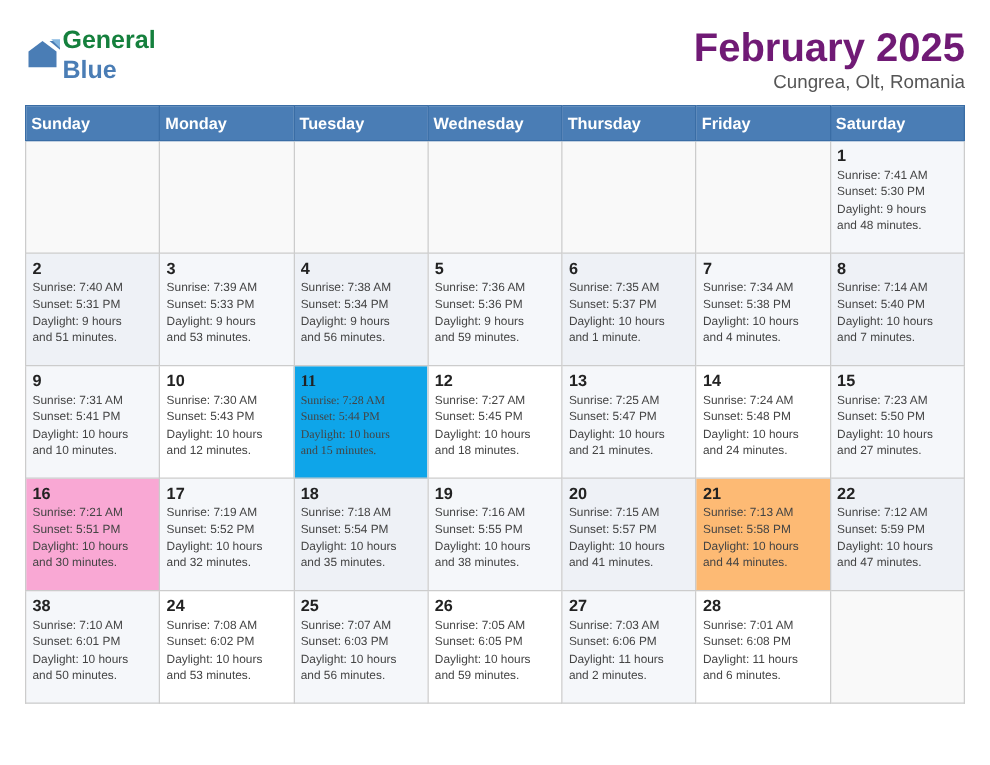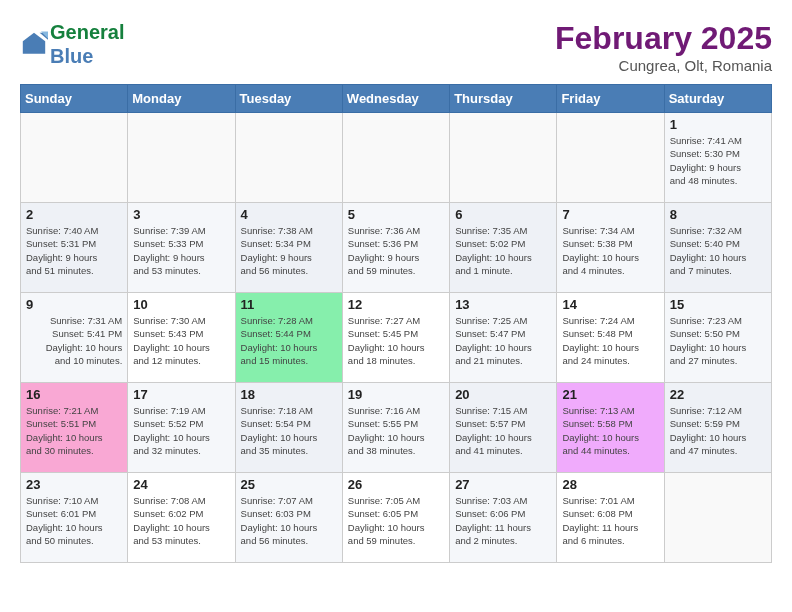--- a/index.html
+++ b/index.html
@@ -157,55 +157,55 @@
         <td style="background: rgb(245, 247, 250);">
           <span class="day-num">5</span>
           <div class="day-info" style="white-space: pre-line;">Sunrise: 7:36 AM
 Sunset: 5:36 PM
 Daylight: 9 hours
 and 59 minutes.</div>
         </td>
         <td style="background: rgb(238, 241, 246);">
           <span class="day-num">6</span>
           <div class="day-info" style="white-space: pre-line;">Sunrise: 7:35 AM
-Sunset: 5:02 PM
+Sunset: 5:37 PM
 Daylight: 10 hours
 and 1 minute.</div>
         </td>
         <td style="background: rgb(245, 247, 250);">
           <span class="day-num">7</span>
           <div class="day-info" style="white-space: pre-line;">Sunrise: 7:34 AM
 Sunset: 5:38 PM
 Daylight: 10 hours
 and 4 minutes.</div>
         </td>
         <td style="background: rgb(238, 241, 246);">
           <span class="day-num">8</span>
-          <div class="day-info" style="white-space: pre-line;">Sunrise: 7:32 AM
+          <div class="day-info" style="white-space: pre-line;">Sunrise: 7:14 AM
 Sunset: 5:40 PM
 Daylight: 10 hours
 and 7 minutes.</div>
         </td>
       </tr>
       <tr>
         <td style="background: rgb(245, 247, 250);">
           <span class="day-num">9</span>
-          <div class="day-info" style="white-space: pre-line; text-align: right;">Sunrise: 7:31 AM
+          <div class="day-info" style="white-space: pre-line;">Sunrise: 7:31 AM
 Sunset: 5:41 PM
 Daylight: 10 hours
 and 10 minutes.</div>
         </td>
         <td style="background: rgb(255, 255, 255);">
           <span class="day-num">10</span>
           <div class="day-info" style="white-space: pre-line;">Sunrise: 7:30 AM
 Sunset: 5:43 PM
 Daylight: 10 hours
 and 12 minutes.</div>
         </td>
-        <td style="background: #86efac;">
+        <td style="background: #0ea5e9; font-family: Liberation Serif, serif;">
           <span class="day-num">11</span>
           <div class="day-info" style="white-space: pre-line;">Sunrise: 7:28 AM
 Sunset: 5:44 PM
 Daylight: 10 hours
 and 15 minutes.</div>
         </td>
         <td style="background: rgb(255, 255, 255);">
           <span class="day-num">12</span>
           <div class="day-info" style="white-space: pre-line;">Sunrise: 7:27 AM
 Sunset: 5:45 PM
@@ -263,38 +263,38 @@
 Daylight: 10 hours
 and 38 minutes.</div>
         </td>
         <td style="background: rgb(238, 241, 246);">
           <span class="day-num">20</span>
           <div class="day-info" style="white-space: pre-line;">Sunrise: 7:15 AM
 Sunset: 5:57 PM
 Daylight: 10 hours
 and 41 minutes.</div>
         </td>
-        <td style="background: #f0abfc;">
+        <td style="background: #fdba74;">
           <span class="day-num">21</span>
           <div class="day-info" style="white-space: pre-line;">Sunrise: 7:13 AM
 Sunset: 5:58 PM
 Daylight: 10 hours
 and 44 minutes.</div>
         </td>
         <td style="background: rgb(238, 241, 246);">
           <span class="day-num">22</span>
           <div class="day-info" style="white-space: pre-line;">Sunrise: 7:12 AM
 Sunset: 5:59 PM
 Daylight: 10 hours
 and 47 minutes.</div>
         </td>
       </tr>
       <tr>
         <td style="background: rgb(245, 247, 250);">
-          <span class="day-num">23</span>
+          <span class="day-num">38</span>
           <div class="day-info" style="white-space: pre-line;">Sunrise: 7:10 AM
 Sunset: 6:01 PM
 Daylight: 10 hours
 and 50 minutes.</div>
         </td>
         <td style="background: rgb(255, 255, 255); margin-left: 32px;">
           <span class="day-num">24</span>
           <div class="day-info" style="white-space: pre-line;">Sunrise: 7:08 AM
 Sunset: 6:02 PM
 Daylight: 10 hours

